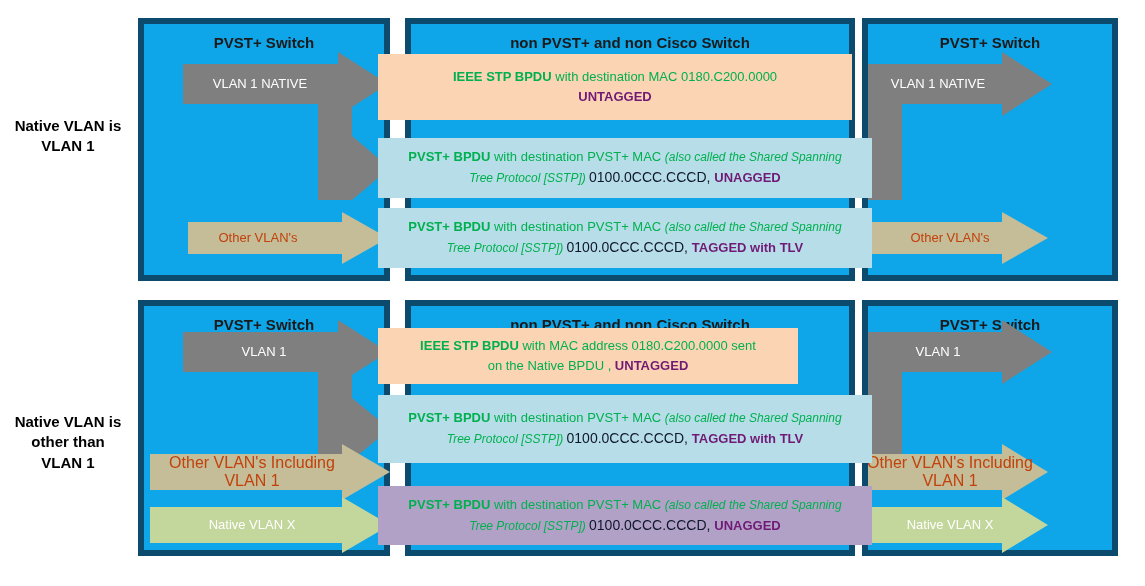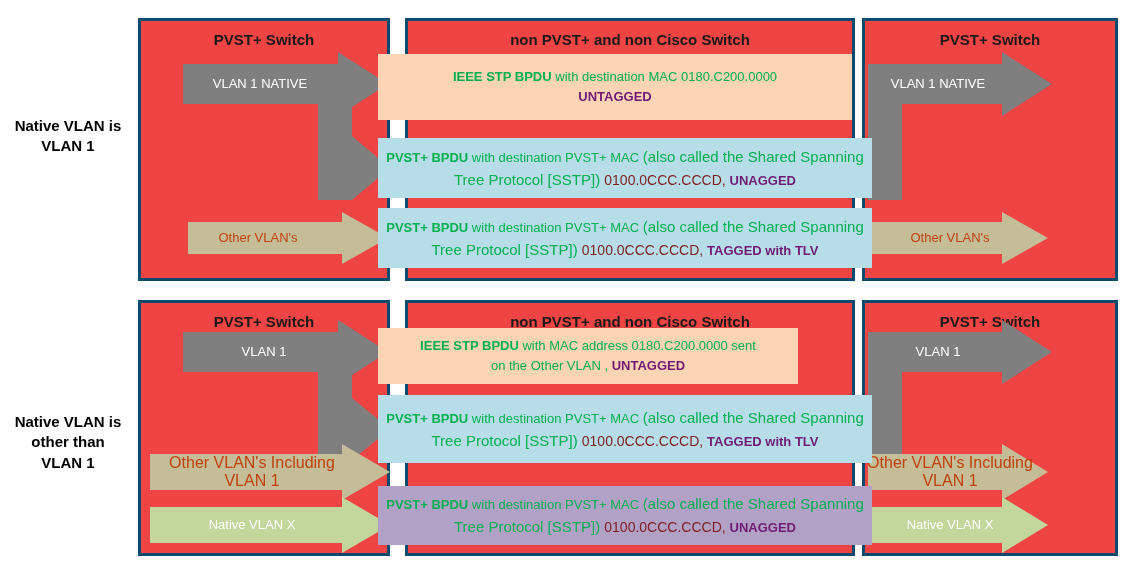--- a/index.html
+++ b/index.html
@@ -8,21 +8,21 @@
     background:#ffffff;
     font-family:"Liberation Sans", sans-serif;
     overflow:hidden;
   }
   .row { position:absolute; left:0; width:1145px; }
   #row1 { top:18px;  height:265px; }
   #row2 { top:300px; height:258px; }
 
   .panel {
     position:absolute; top:0; box-sizing:border-box;
-    background:#ef4444; border:3px solid #0c4a6e;
+    background:#0ea5e9; border:6px solid #0c4a6e;
   }
   .h1 { height:263px; }
   .h2 { height:256px; }
   .lp { left:138px; width:252px; }
   .mp { left:405px; width:450px; }
   .rp { left:862px; width:256px; }
 
   .ptitle {
     position:absolute; top:10px; left:0; right:0;
     text-align:center; font-weight:bold; font-size:15px; color:#1a1a1a;
@@ -52,22 +52,22 @@
     justify-content:center; text-align:center; box-sizing:border-box;
     padding:2px 8px;
   }
   .orange { background:#FBD4B4; }
   .blue   { background:#B7DEE8; }
   .purple { background:#B2A1C7; }
   .bl { font-size:13px; line-height:1.55; }
   .g { color:#00B050; }
   .o { color:#701a75; }
   .b { font-weight:bold; }
-  .sm { font-size:15px; }
-  .mac { color:#7f1d1d; font-size:14px; }
+  .sm { font-size:12px;font-style:italic; }
+  .mac { color:#0f172a; font-size:14px; }
 
   #r1b1 { left:378px; top:36px;  width:474px; height:66px; }
   #r1b2 { left:378px; top:120px; width:494px; height:60px; }
   #r1b3 { left:378px; top:190px; width:494px; height:60px; }
   #r2b1 { left:378px; top:28px;  width:420px; height:56px; }
   #r2b2 { left:378px; top:95px;  width:494px; height:68px; }
   #r2b3 { left:378px; top:186px; width:494px; height:59px; }
 </style>
 </head>
 <body>
@@ -148,21 +148,21 @@
 
   <div class="albl w" style="left:264px; top:52px;">VLAN 1</div>
   <div class="albl k wrap" style="left:252px; top:172px;">Other VLAN's Including VLAN 1</div>
   <div class="albl w" style="left:252px; top:225px;">Native VLAN X</div>
   <div class="albl w" style="left:938px; top:52px;">VLAN 1</div>
   <div class="albl k wrap" style="left:950px; top:172px;">Other VLAN's Including VLAN 1</div>
   <div class="albl w" style="left:950px; top:225px;">Native VLAN X</div>
 
   <div class="box orange" id="r2b1">
     <div class="bl"><span class="g b">IEEE STP BPDU</span><span class="g"> with MAC address 0180.C200.0000 sent</span></div>
-    <div class="bl"><span class="g">on the Other VLAN , </span><span class="o b">UNTAGGED</span></div>
+    <div class="bl"><span class="g">on the Native BPDU , </span><span class="o b">UNTAGGED</span></div>
   </div>
 
   <div class="box blue" id="r2b2">
     <div class="bl"><span class="g b">PVST+ BPDU</span><span class="g"> with destination PVST+ MAC </span><span class="g sm">(also called the Shared Spanning</span></div>
     <div class="bl"><span class="g sm">Tree Protocol [SSTP]) </span><span class="mac">0100.0CCC.CCCD, </span><span class="o b">TAGGED with TLV</span></div>
   </div>
 
   <div class="box purple" id="r2b3">
     <div class="bl"><span class="g b">PVST+ BPDU</span><span class="g"> with destination PVST+ MAC </span><span class="g sm">(also called the Shared Spanning</span></div>
     <div class="bl"><span class="g sm">Tree Protocol [SSTP]) </span><span class="mac">0100.0CCC.CCCD, </span><span class="o b">UNAGGED</span></div>

